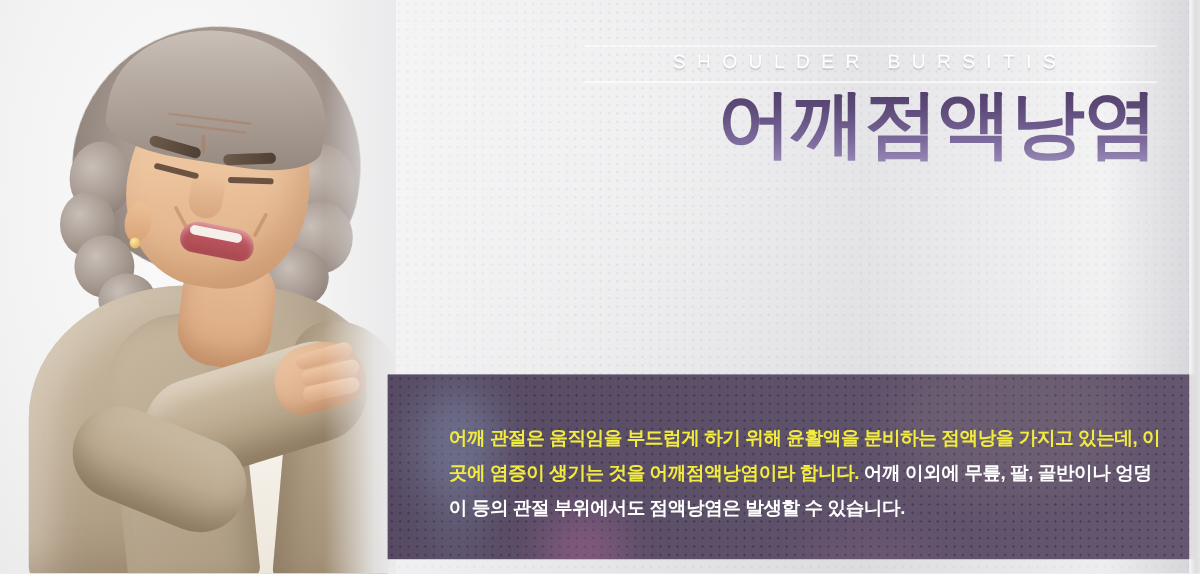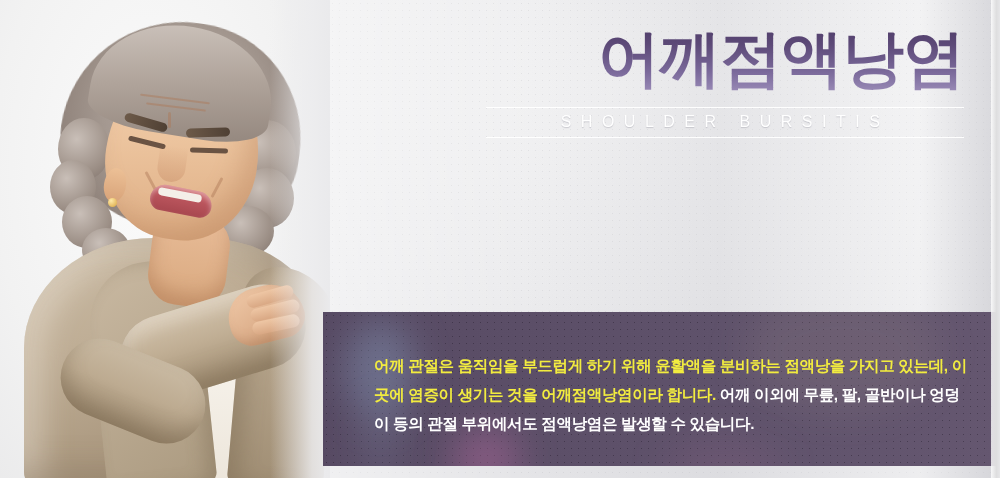--- a/index.html
+++ b/index.html
@@ -319,24 +319,24 @@
     <div id="forearm"></div>
     <div id="hand"></div>
     <div class="finger" style="left:246px;top:290px;width:48px;transform:rotate(-16deg);"></div>
     <div class="finger" style="left:250px;top:304px;width:50px;transform:rotate(-14deg);"></div>
     <div class="finger" style="left:252px;top:318px;width:48px;transform:rotate(-12deg);"></div>
 
     <div id="photo-fade"></div>
   </div>
 
   <div id="title-block">
-    <div id="main-title">어깨점액낭염</div>
     <div id="subtitle-wrap">
       <div id="subtitle">SHOULDER BURSITIS</div>
     </div>
+    <div id="main-title">어깨점액낭염</div>
   </div>
 
 
   <div id="desc-box">
     <div id="desc-dots"></div>
     <div class="glow" id="glow-blue"></div>
     <div class="glow" id="glow-blue2"></div>
     <div class="glow" id="glow-pink"></div>
     <div class="glow" id="glow-pink2"></div>
     <div class="glow" id="glow-warm"></div>

